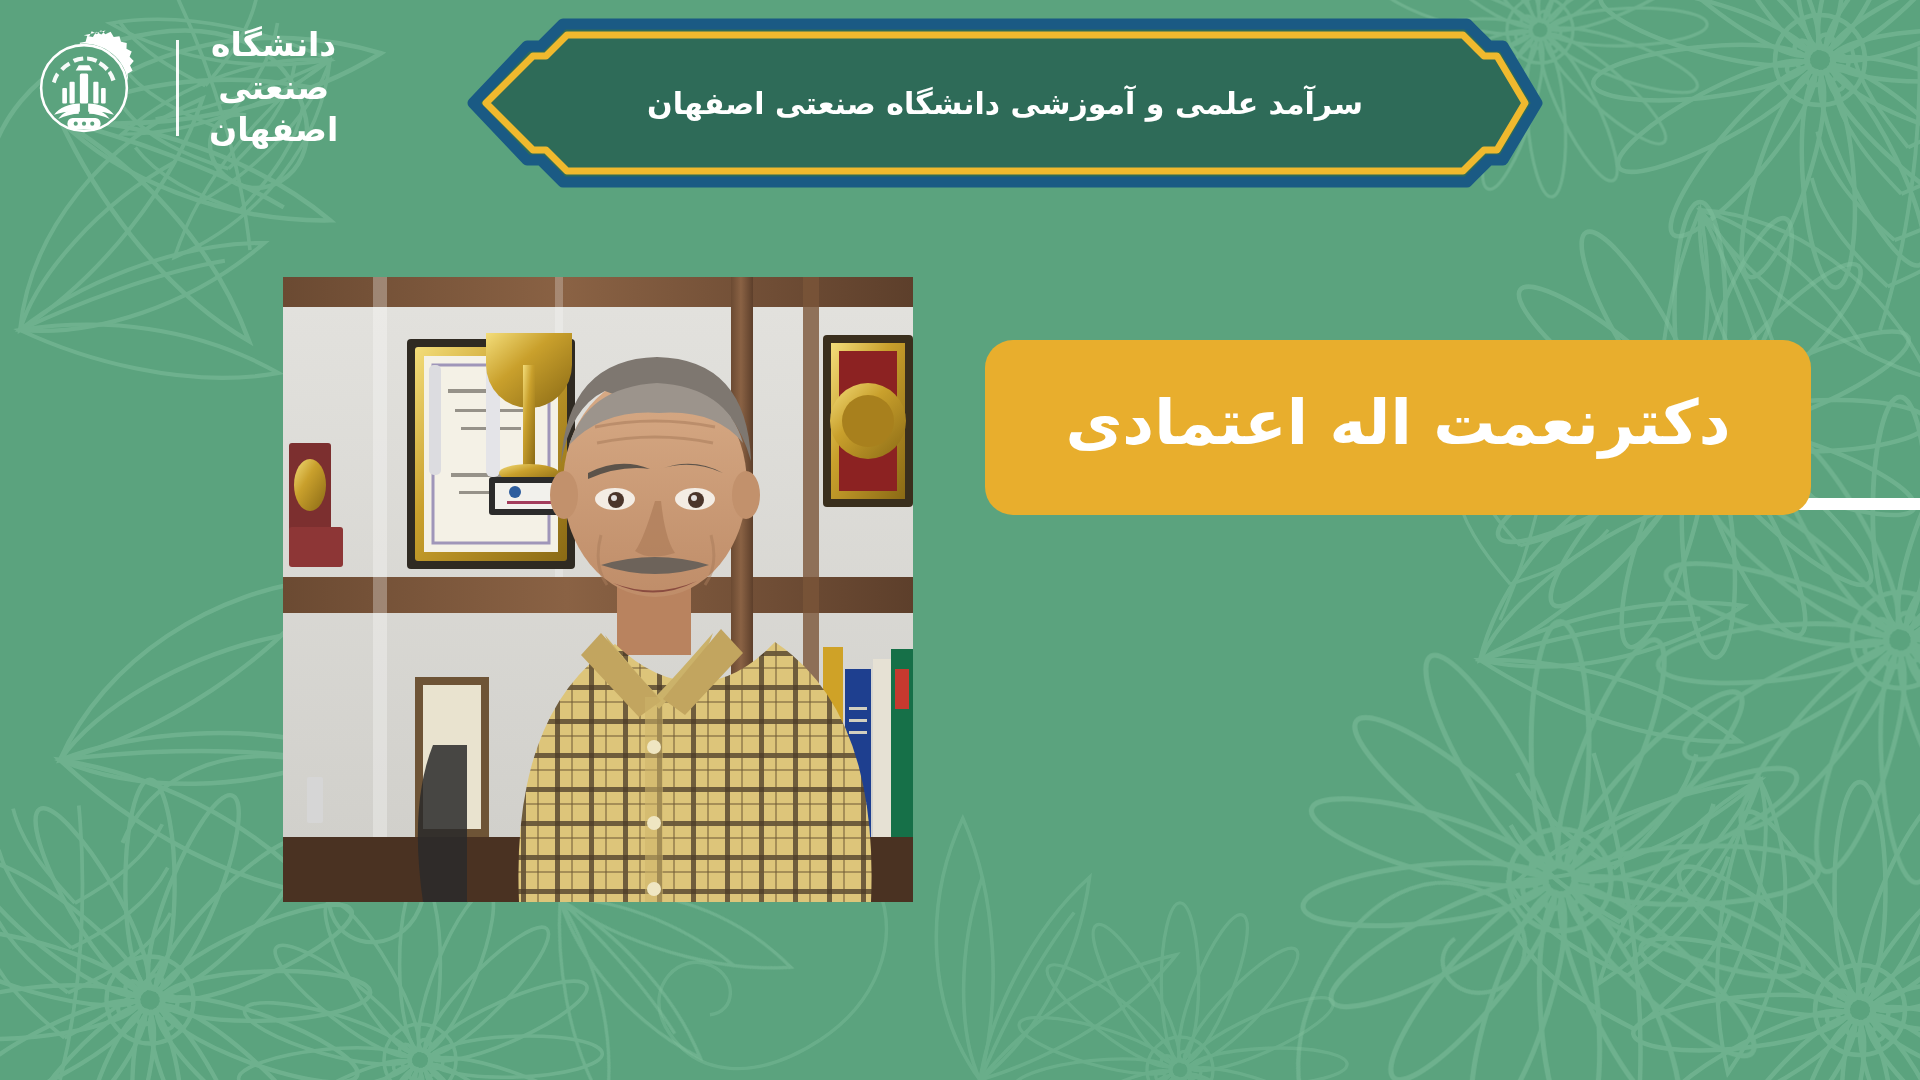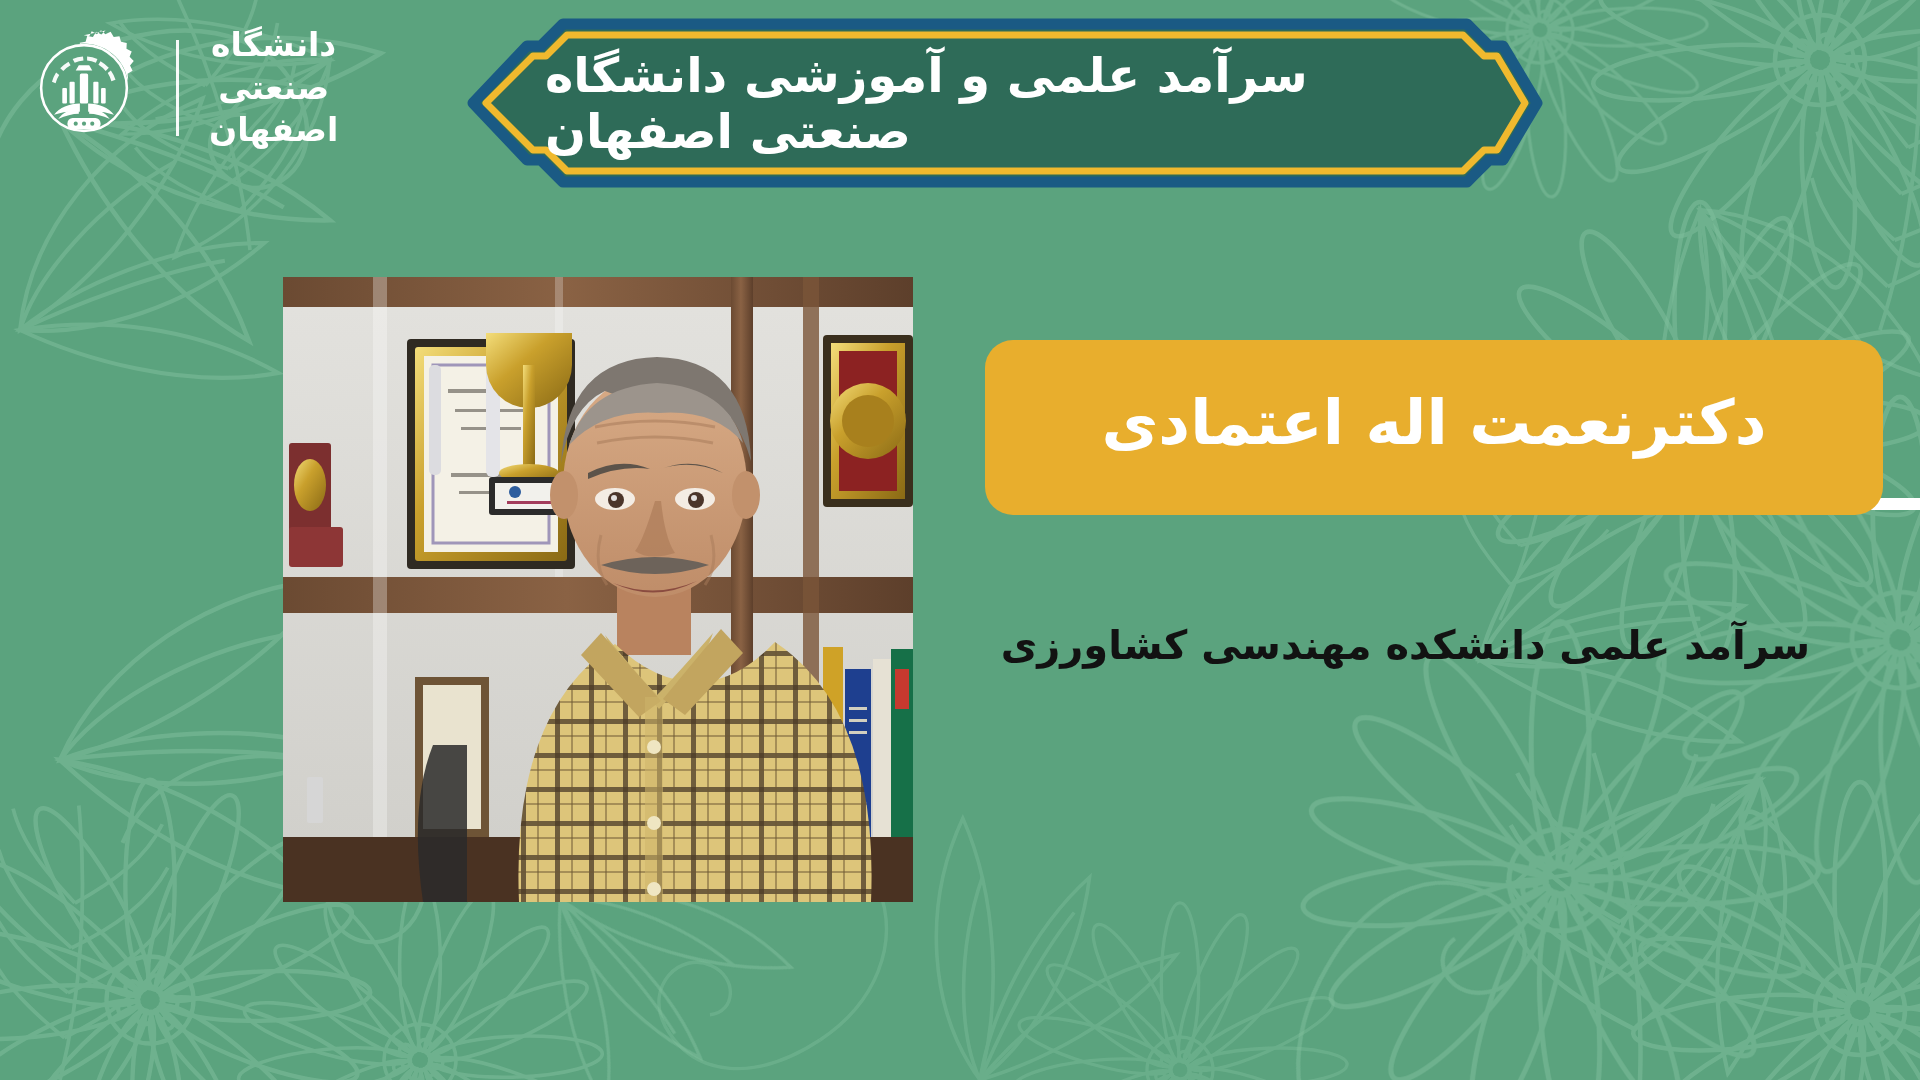--- a/index.html
+++ b/index.html
@@ -73,27 +73,27 @@
     width: 1100px;
     height: 170px;
   }
   .ribbon-text {
     position: absolute;
     inset: 0;
     display: flex;
     align-items: center;
     justify-content: center;
     color: #ffffff;
-    font-size: 48px;
+    font-size: 30px;
     font-weight: bold;
     letter-spacing: .5px;
     direction: rtl;
     padding: 0 90px;
     box-sizing: border-box;
-    text-align: left;
+    text-align: right;
   }
 
   
   .portrait {
     position: absolute;
     left: 283px;
     top: 277px;
     width: 630px;
     height: 625px;
     overflow: hidden;
@@ -109,21 +109,21 @@
     width: 530px;
     height: 12px;
     background: #ffffff;
   }
 
   
   .nameplate {
     position: absolute;
     left: 985px;
     top: 340px;
-    width: 898px;
+    width: 826px;
     height: 175px;
     background: #E8AE2D;
     border-radius: 28px;
     display: flex;
     align-items: center;
     justify-content: center;
     box-sizing: border-box;
     padding: 0 26px 10px 26px;
   }
   .nameplate-text {
@@ -478,15 +478,14 @@
       </g>
     </svg>
   </div>
 
   <div class="name-rule"></div>
 
   <div class="nameplate">
     <span class="nameplate-text">دکترنعمت اله اعتمادی</span>
   </div>
 
-  <div class="subtitle">سرآمد علمی دانشکده مهندسی کشاورزی</div>
 
 </div>
 
 </body></html>

